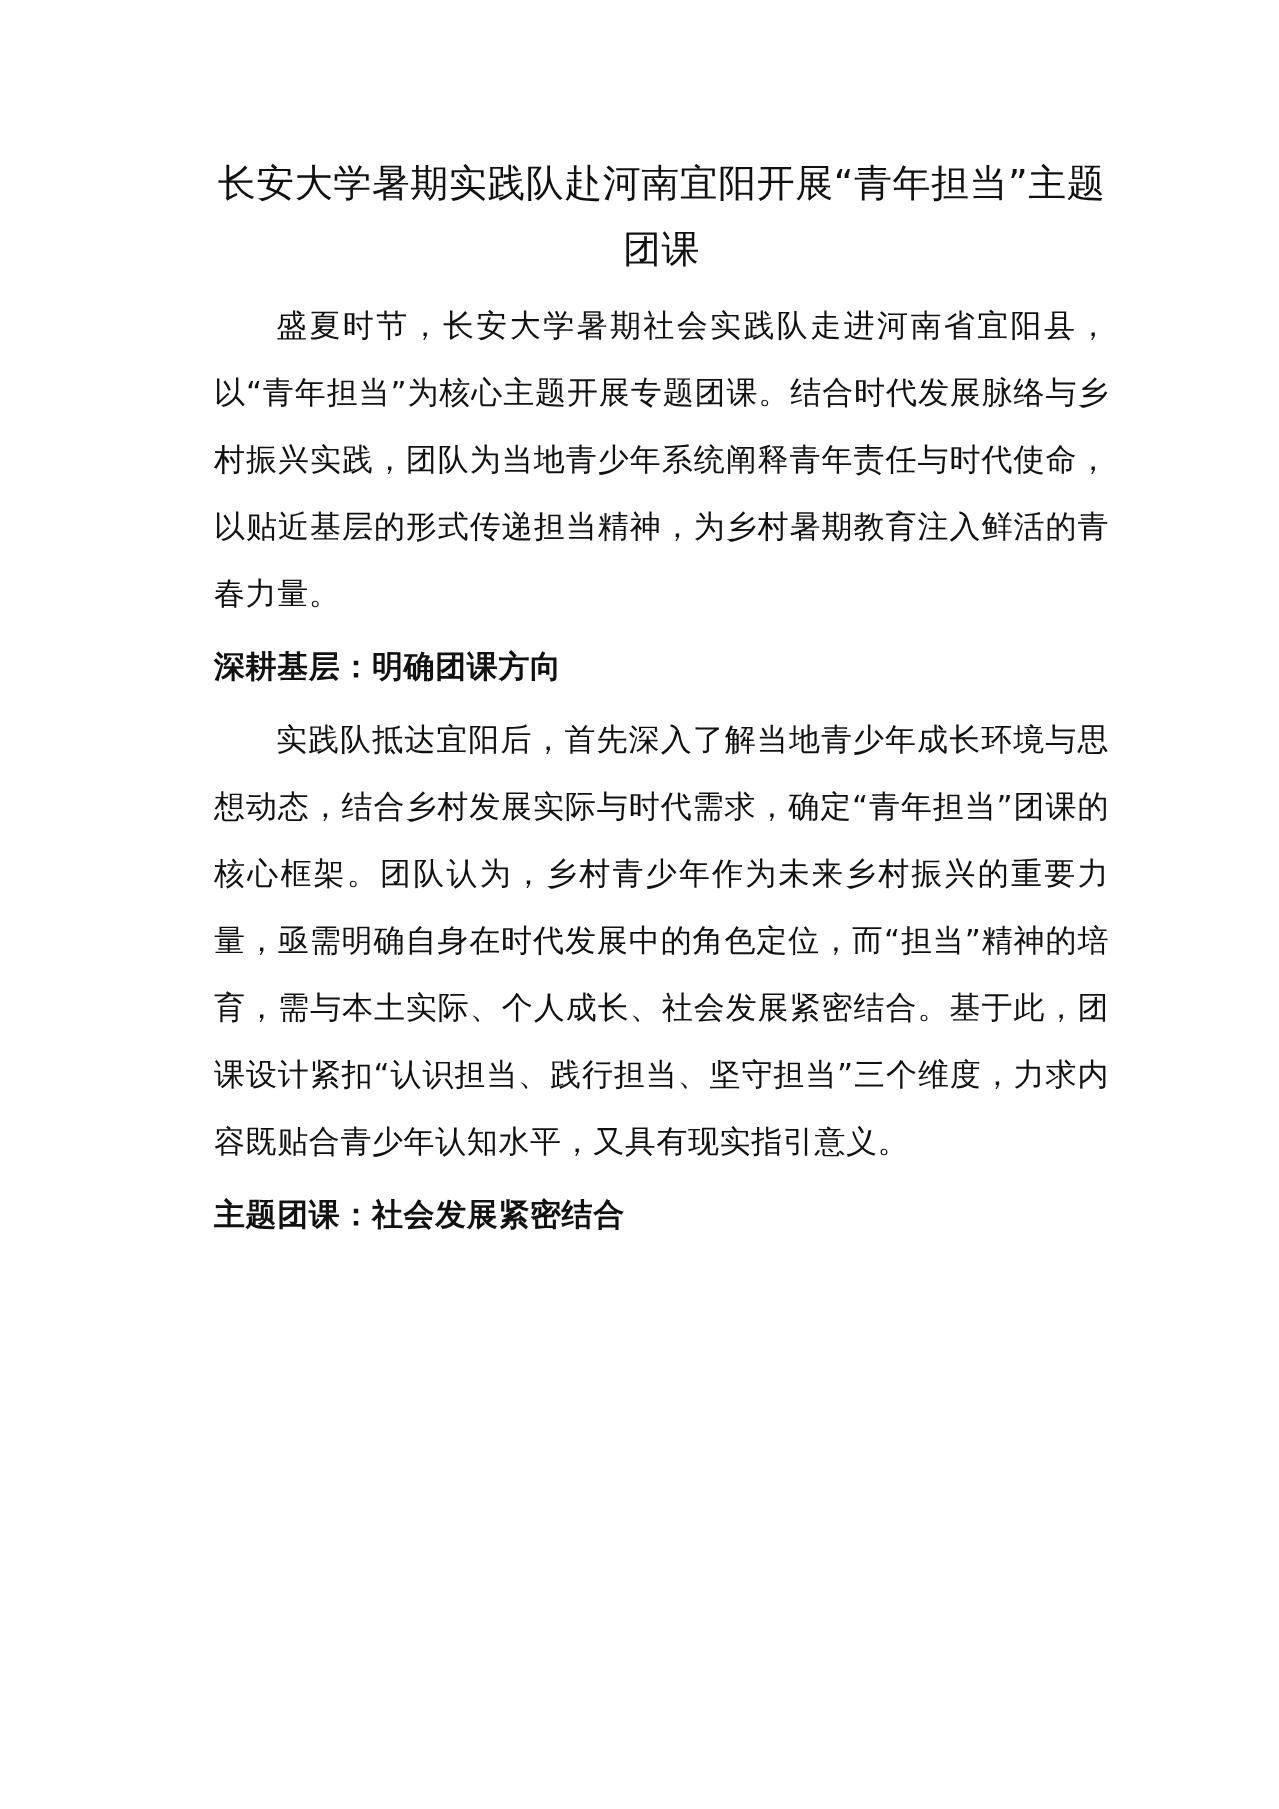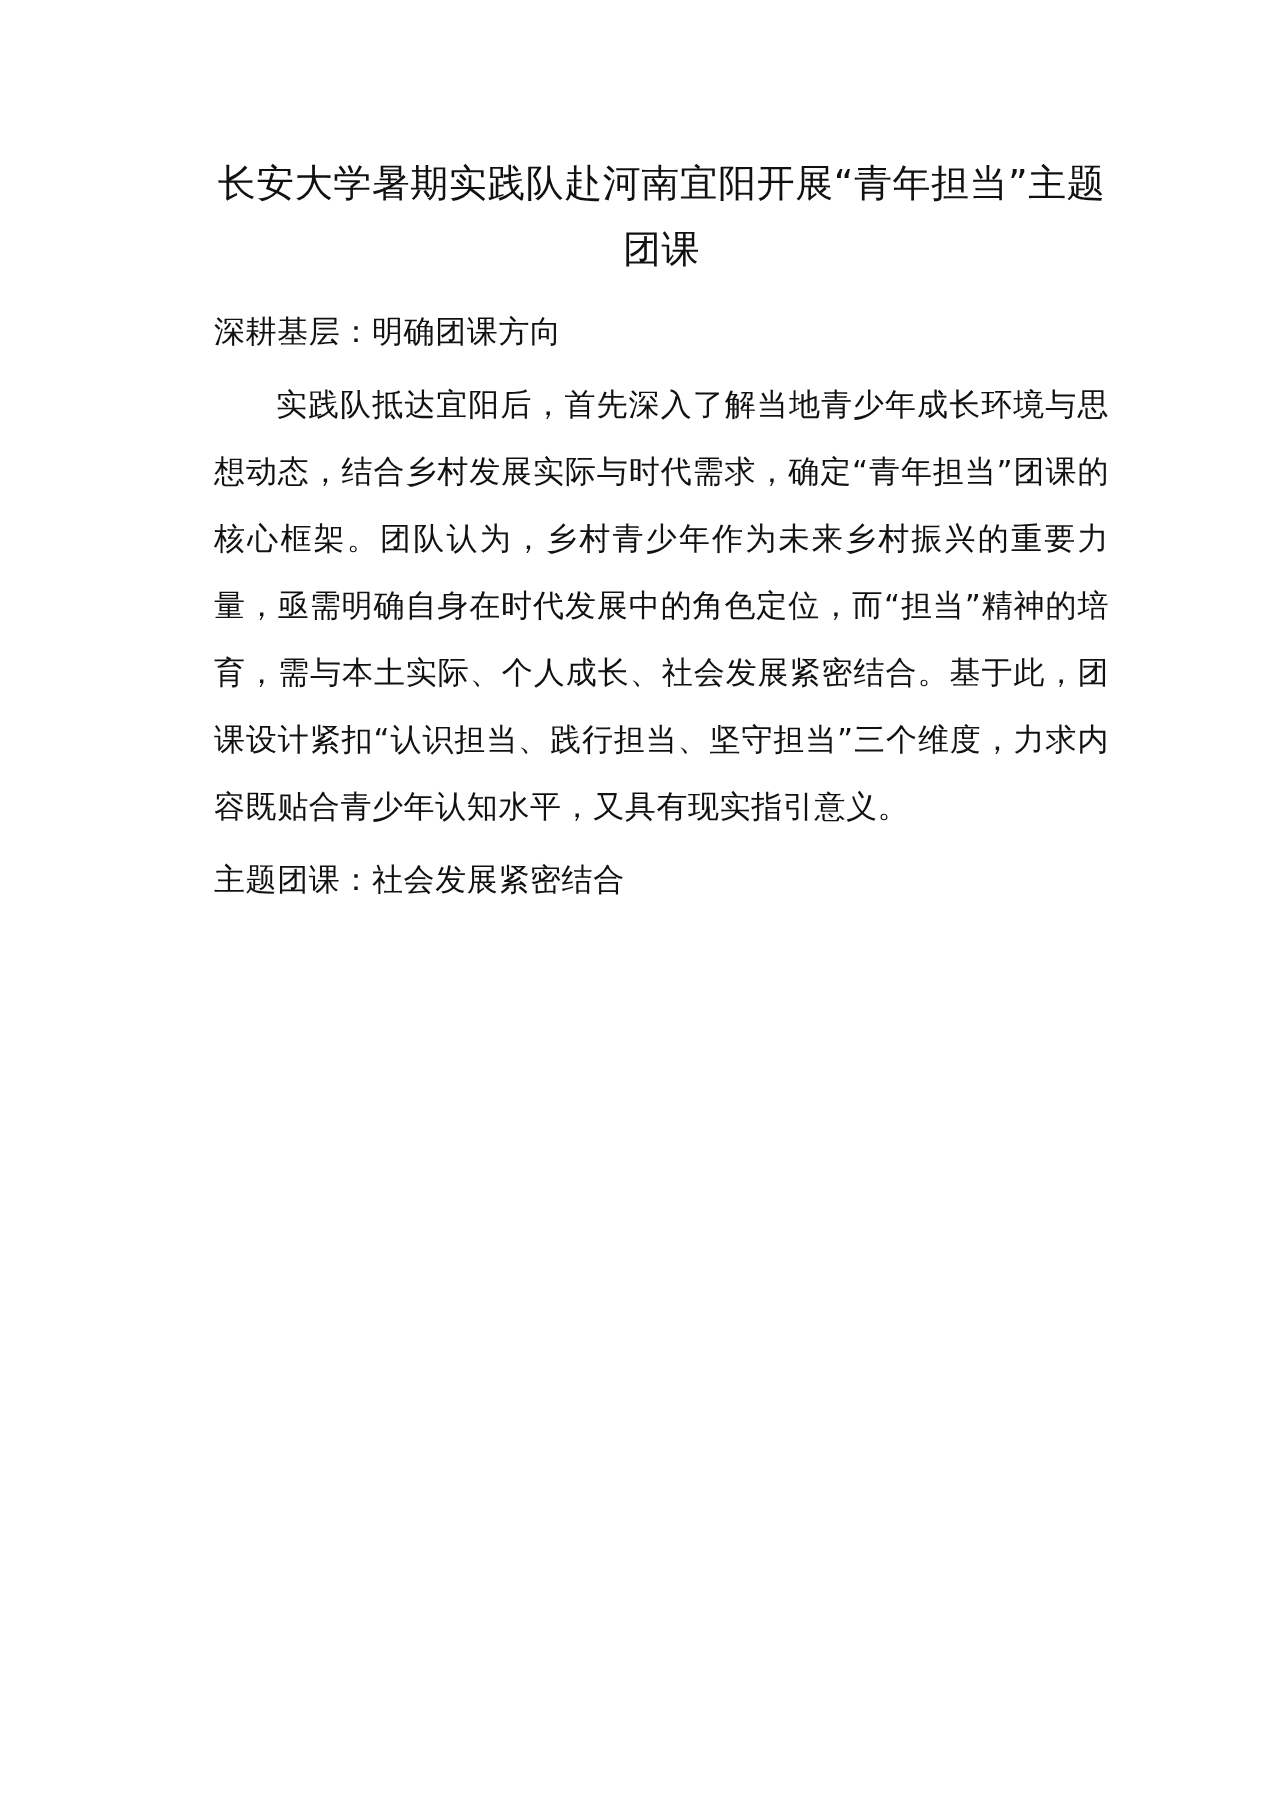--- a/index.html
+++ b/index.html
@@ -36,35 +36,36 @@
       line-height: 67px;
       margin: 0;
       text-indent: 2em;
       text-align: justify;
       letter-spacing: 0.6px;
       color: #111;
     }
     .heading {
       font-size: 31px;
       line-height: 67px;
-      font-weight: normal;
+      font-weight: bold;
       margin: 0;
       letter-spacing: 0.6px;
       color: #111;
     }
     .gap-after-title { height: 10px; }
     .gap-section { height: 6px; }
   </style>
 </head>
 <body>
 
 <div class="page">
   <h1 class="title">长安大学暑期实践队赴河南宜阳开展“青年担当”主题团课</h1>
   <div class="gap-after-title"></div>
 
+  <p class="para">盛夏时节，长安大学暑期社会实践队走进河南省宜阳县，以“青年担当”为核心主题开展专题团课。结合时代发展脉络与乡村振兴实践，团队为当地青少年系统阐释青年责任与时代使命，以贴近基层的形式传递担当精神，为乡村暑期教育注入鲜活的青春力量。</p>
 
   <div class="gap-section"></div>
   <h2 class="heading">深耕基层：明确团课方向</h2>
   <div class="gap-section"></div>
   <p class="para">实践队抵达宜阳后，首先深入了解当地青少年成长环境与思想动态，结合乡村发展实际与时代需求，确定“青年担当”团课的核心框架。团队认为，乡村青少年作为未来乡村振兴的重要力量，亟需明确自身在时代发展中的角色定位，而“担当”精神的培育，需与本土实际、个人成长、社会发展紧密结合。基于此，团课设计紧扣“认识担当、践行担当、坚守担当”三个维度，力求内容既贴合青少年认知水平，又具有现实指引意义。</p>
 
   <div class="gap-section"></div>
   <h2 class="heading">主题团课：社会发展紧密结合</h2>
   <div class="gap-section"></div>
 </div>

